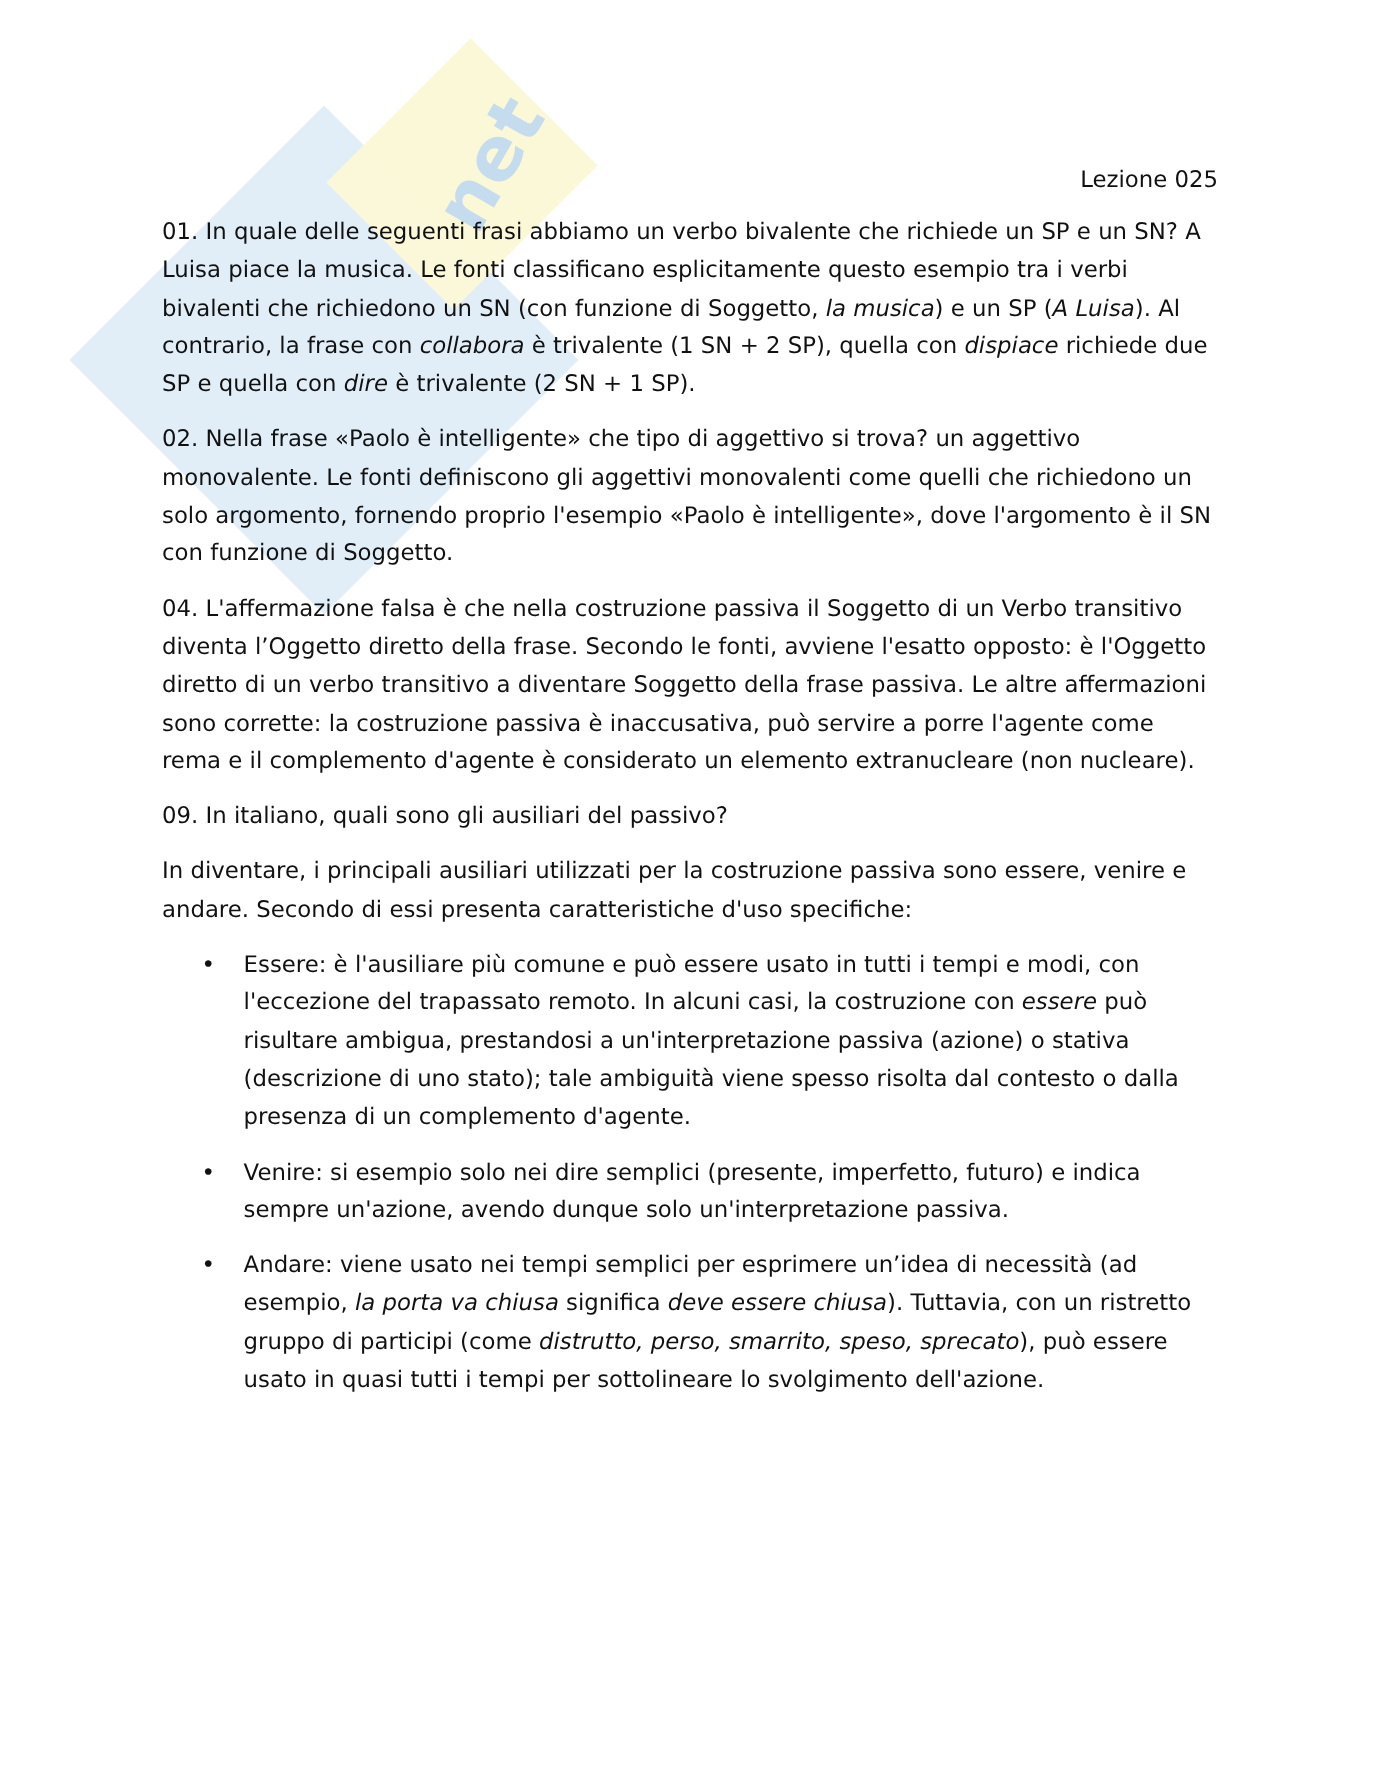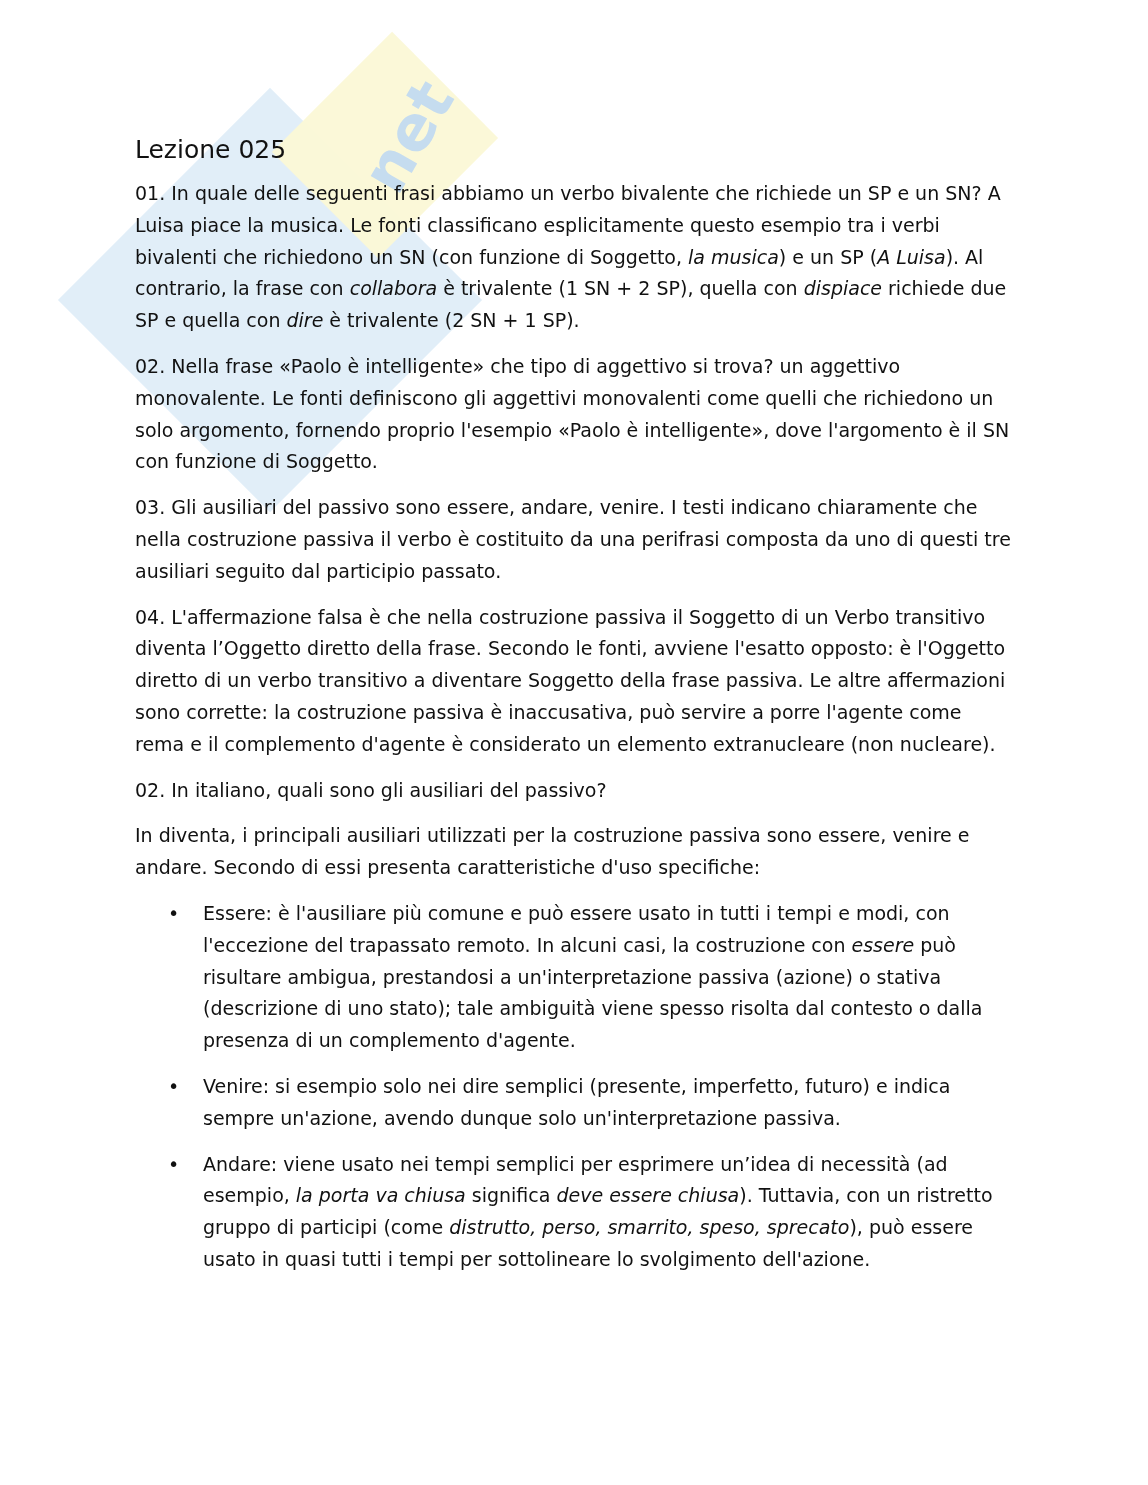--- a/index.html
+++ b/index.html
@@ -15,21 +15,21 @@
     .wm-yellow {
       position: absolute; left: 250px; top: 40px; width: 170px; height: 150px;
       background: #fbf8d6; transform: rotate(-45deg); opacity: 0.95;
     }
     .wm-net {
       position: absolute; left: 300px; top: 70px; font-size: 62px; font-weight: bold;
       color: #c5dcef; transform: rotate(-60deg); font-family: "DejaVu Sans", sans-serif;
     }
 
     .page { position: absolute; left: 135px; top: 136px; width: 880px; z-index: 1; }
-    .lesson { font-size: 25px; line-height: 28px; margin: 0 0 14px 0; }
+    .lesson { font-size: 19px; line-height: 28px; margin: 0 0 14px 0; text-align: right; }
     p.para { font-size: 19px; line-height: 31.8px; margin: 0 0 14px 0; }
     b, .b { font-weight: normal; }
     i, .i { }
     ul.bullets { list-style: none; margin: 0; padding: 0; }
     ul.bullets li { position: relative; padding-left: 68px; font-size: 19px; line-height: 31.8px; margin: 0 0 14px 0; }
     ul.bullets li .dot { position: absolute; left: 33px; top: 0; }
   </style>
 </head>
 <body>
 
@@ -39,27 +39,26 @@
   <div class="wm-net">net</div>
 </div>
 
 <div class="page">
   <div class="lesson">Lezione 025</div>
 
   <p class="para"><b>01. In quale delle seguenti frasi abbiamo un verbo bivalente che richiede un SP e un SN?  A Luisa piace la musica</b><span>. Le fonti classificano esplicitamente questo esempio tra i verbi bivalenti che richiedono un SN (con funzione di Soggetto, </span><i>la musica</i><span>) e un SP (</span><i>A Luisa</i><span>). Al contrario, la frase con </span><i>collabora</i><span> è trivalente (1 SN + 2 SP), quella con </span><i>dispiace</i><span> richiede due SP e quella con </span><i>dire</i><span> è trivalente (2 SN + 1 SP).</span></p>
 
   <p class="para"><b>02. Nella frase «Paolo è intelligente» che tipo di aggettivo si trova?  un aggettivo monovalente</b><span>. Le fonti definiscono gli aggettivi monovalenti come quelli che richiedono un solo argomento, fornendo proprio l'esempio «Paolo è intelligente», dove l'argomento è il SN con funzione di Soggetto.</span></p>
 
-  <p class="para"><b>03. Gli ausiliari del passivo sono essere, andare, venire</b><span>. I testi indicano chiaramente che nella costruzione passiva il verbo è costituito da una perifrasi composta da uno di questi tre ausiliari seguito dal participio passato.</span></p>
 
   <p class="para"><b>04.</b><span> L'affermazione falsa è che </span><b>nella costruzione passiva il Soggetto di un Verbo transitivo diventa l’Oggetto diretto della frase</b><span>. Secondo le fonti, avviene l'esatto opposto: è l'</span><b>Oggetto diretto</b><span> di un verbo transitivo a diventare </span><b>Soggetto</b><span> della frase passiva. Le altre affermazioni sono corrette: la costruzione passiva è inaccusativa, può servire a porre l'agente come rema e il complemento d'agente è considerato un elemento extranucleare (non nucleare).</span></p>
 
-  <p class="para"><b>02. In italiano, quali sono gli ausiliari del passivo?</b></p>
+  <p class="para"><b>09. In italiano, quali sono gli ausiliari del passivo?</b></p>
 
-  <p class="para"><span>In diventa, i principali ausiliari utilizzati per la costruzione passiva sono </span><b>essere</b><span>, </span><b>venire</b><span> e </span><b>andare</b><span>. Secondo di essi presenta caratteristiche d'uso specifiche:</span></p>
+  <p class="para"><span>In diventare, i principali ausiliari utilizzati per la costruzione passiva sono </span><b>essere</b><span>, </span><b>venire</b><span> e </span><b>andare</b><span>. Secondo di essi presenta caratteristiche d'uso specifiche:</span></p>
 
   <ul class="bullets">
     <li><span class="dot">•</span><b>Essere</b><span>: è l'ausiliare più comune e può essere usato in tutti i tempi e modi, con l'eccezione del trapassato remoto. In alcuni casi, la costruzione con </span><i>essere</i><span> può risultare ambigua, prestandosi a un'interpretazione </span><b>passiva</b><span> (azione) o </span><b>stativa</b><span> (descrizione di uno stato); tale ambiguità viene spesso risolta dal contesto o dalla presenza di un complemento d'agente.</span></li>
 
     <li><span class="dot">•</span><b>Venire</b><span>: si esempio solo nei </span><b>dire semplici</b><span> (presente, imperfetto, futuro) e indica sempre un'azione, avendo dunque solo un'interpretazione passiva.</span></li>
 
     <li><span class="dot">•</span><b>Andare</b><span>: viene usato nei tempi semplici per esprimere un’idea di </span><b>necessità</b><span> (ad esempio, </span><i>la porta va chiusa</i><span> significa </span><i>deve essere chiusa</i><span>). Tuttavia, con un ristretto gruppo di participi (come </span><i>distrutto, perso, smarrito, speso, sprecato</i><span>), può essere usato in quasi tutti i tempi per sottolineare lo svolgimento dell'azione.</span></li>
   </ul>
 </div>
 

